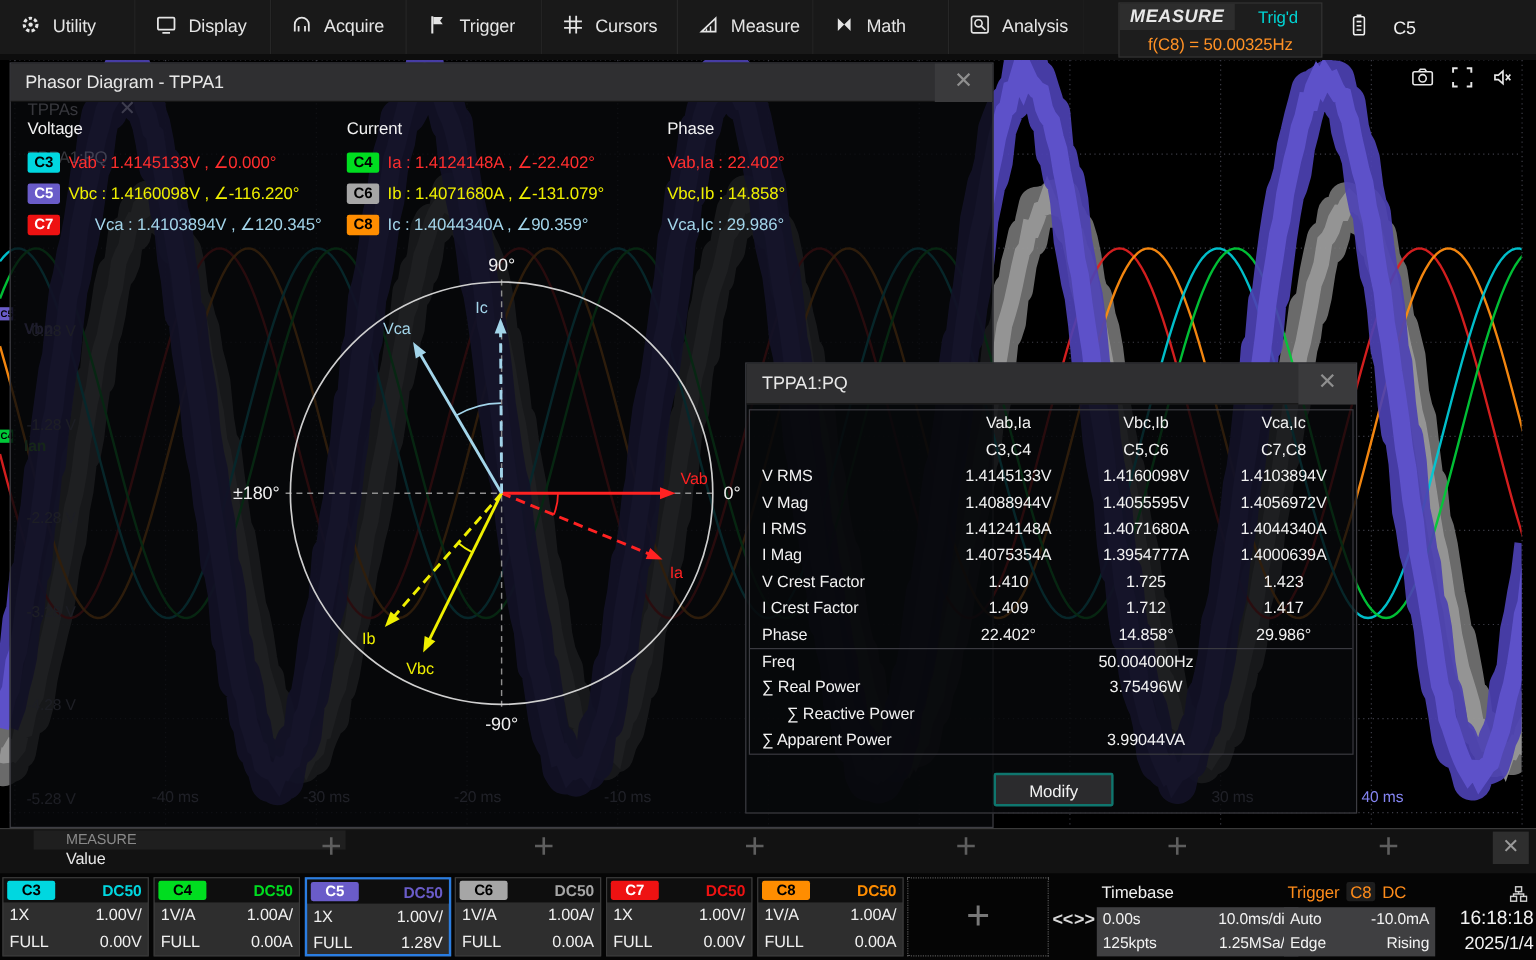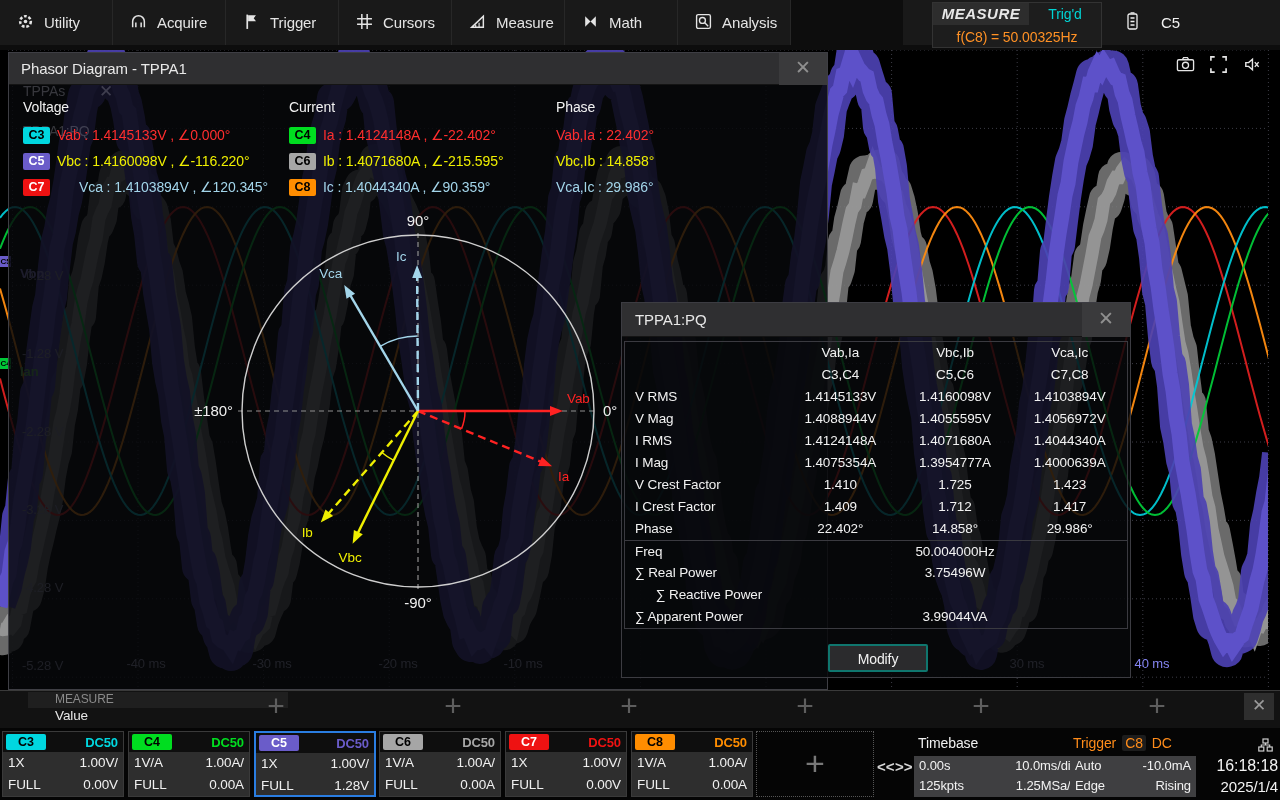--- a/index.html
+++ b/index.html
@@ -165,20 +165,27 @@
   <div id="menu">
       <div class="menu-item">
         <span><svg viewBox="0 0 16 16">
             <circle cx="8" cy="8" r="5" fill="none" stroke="currentColor" stroke-width="2.4" stroke-dasharray="2.6 1.7"></circle>
             <circle cx="8" cy="8" r="1.7" fill="currentColor"></circle>
           </svg></span>
         <span>Utility</span>
       </div>
       <div class="menu-item">
         <span><svg viewBox="0 0 16 16" fill="none" stroke="currentColor" stroke-width="1.4">
+            <rect x="1.5" y="2.5" width="13" height="9.5" rx="1"></rect>
+            <path d="M5 14.5h6"></path>
+          </svg></span>
+        <span>Display</span>
+      </div>
+      <div class="menu-item">
+        <span><svg viewBox="0 0 16 16" fill="none" stroke="currentColor" stroke-width="1.4">
             <path d="M2.5 13.5V8a5.5 5.5 0 0 1 11 0v5.5"></path>
             <path d="M5.5 13.5V9M10.5 13.5V9"></path>
           </svg></span>
         <span>Acquire</span>
       </div>
       <div class="menu-item">
         <span><svg viewBox="0 0 16 16">
             <path d="M4 15V1.5" stroke="currentColor" stroke-width="1.6"></path>
             <path d="M4.8 2h7.4l-2.1 2.9 2.1 2.9H4.8z" fill="currentColor"></path>
           </svg></span>
@@ -287,21 +294,21 @@
   </div>
   <div class="ph-col" style="left:280px;top:46px">
     <div class="ph-head">Current</div>
     <div class="rows">
         <div class="ph-row">
           <span class="ph-badge" style="background: rgb(0, 221, 32); color: rgb(0, 0, 0);">C4</span>
           <span style="color: rgb(255, 46, 46);">Ia : 1.4124148A , ∠-22.402°</span>
         </div>
         <div class="ph-row">
           <span class="ph-badge" style="background: rgb(166, 166, 166); color: rgb(0, 0, 0);">C6</span>
-          <span style="color: rgb(239, 239, 0);">Ib : 1.4071680A , ∠-215.595°</span>
+          <span style="color: rgb(239, 239, 0);">Ib : 1.4071680A , ∠-131.079°</span>
         </div>
         <div class="ph-row">
           <span class="ph-badge" style="background: rgb(255, 141, 0); color: rgb(0, 0, 0);">C8</span>
           <span style="color: rgb(163, 213, 234);">Ic : 1.4044340A , ∠90.359°</span>
         </div>
       </div>
   </div>
   <div class="ph-col" style="left:547px;top:46px">
     <div class="ph-head">Phase</div>
     <div class="rows">

